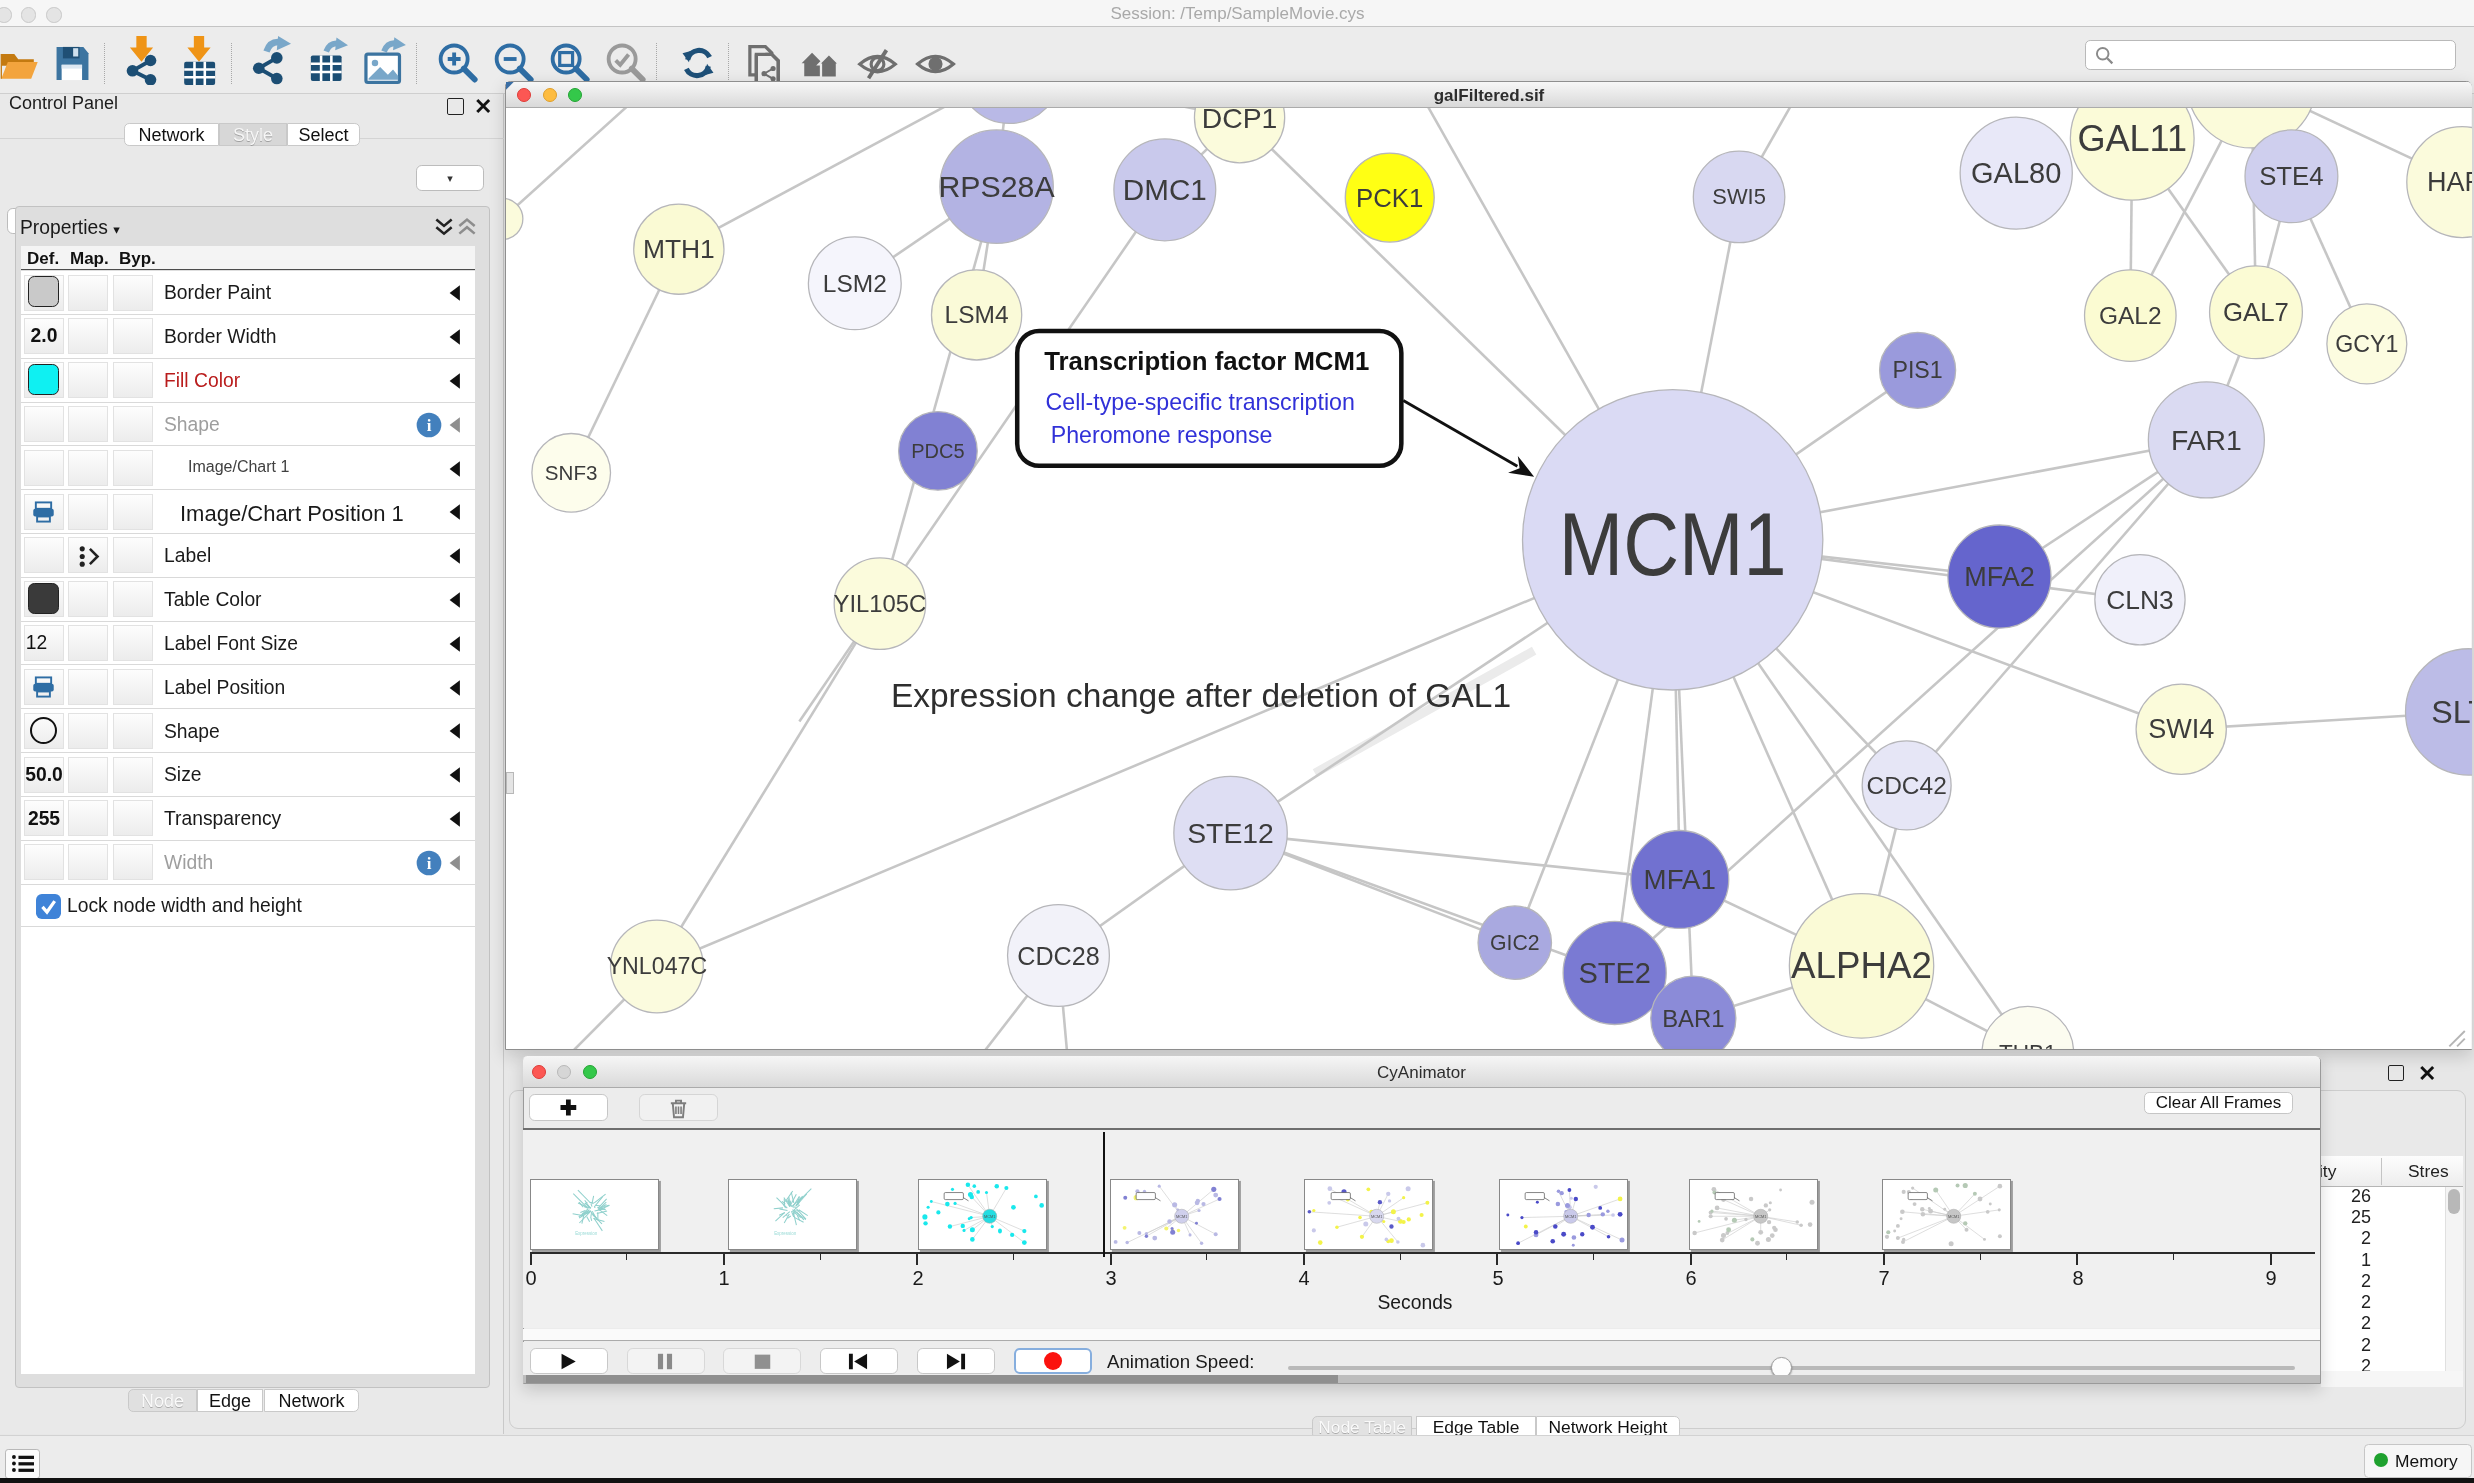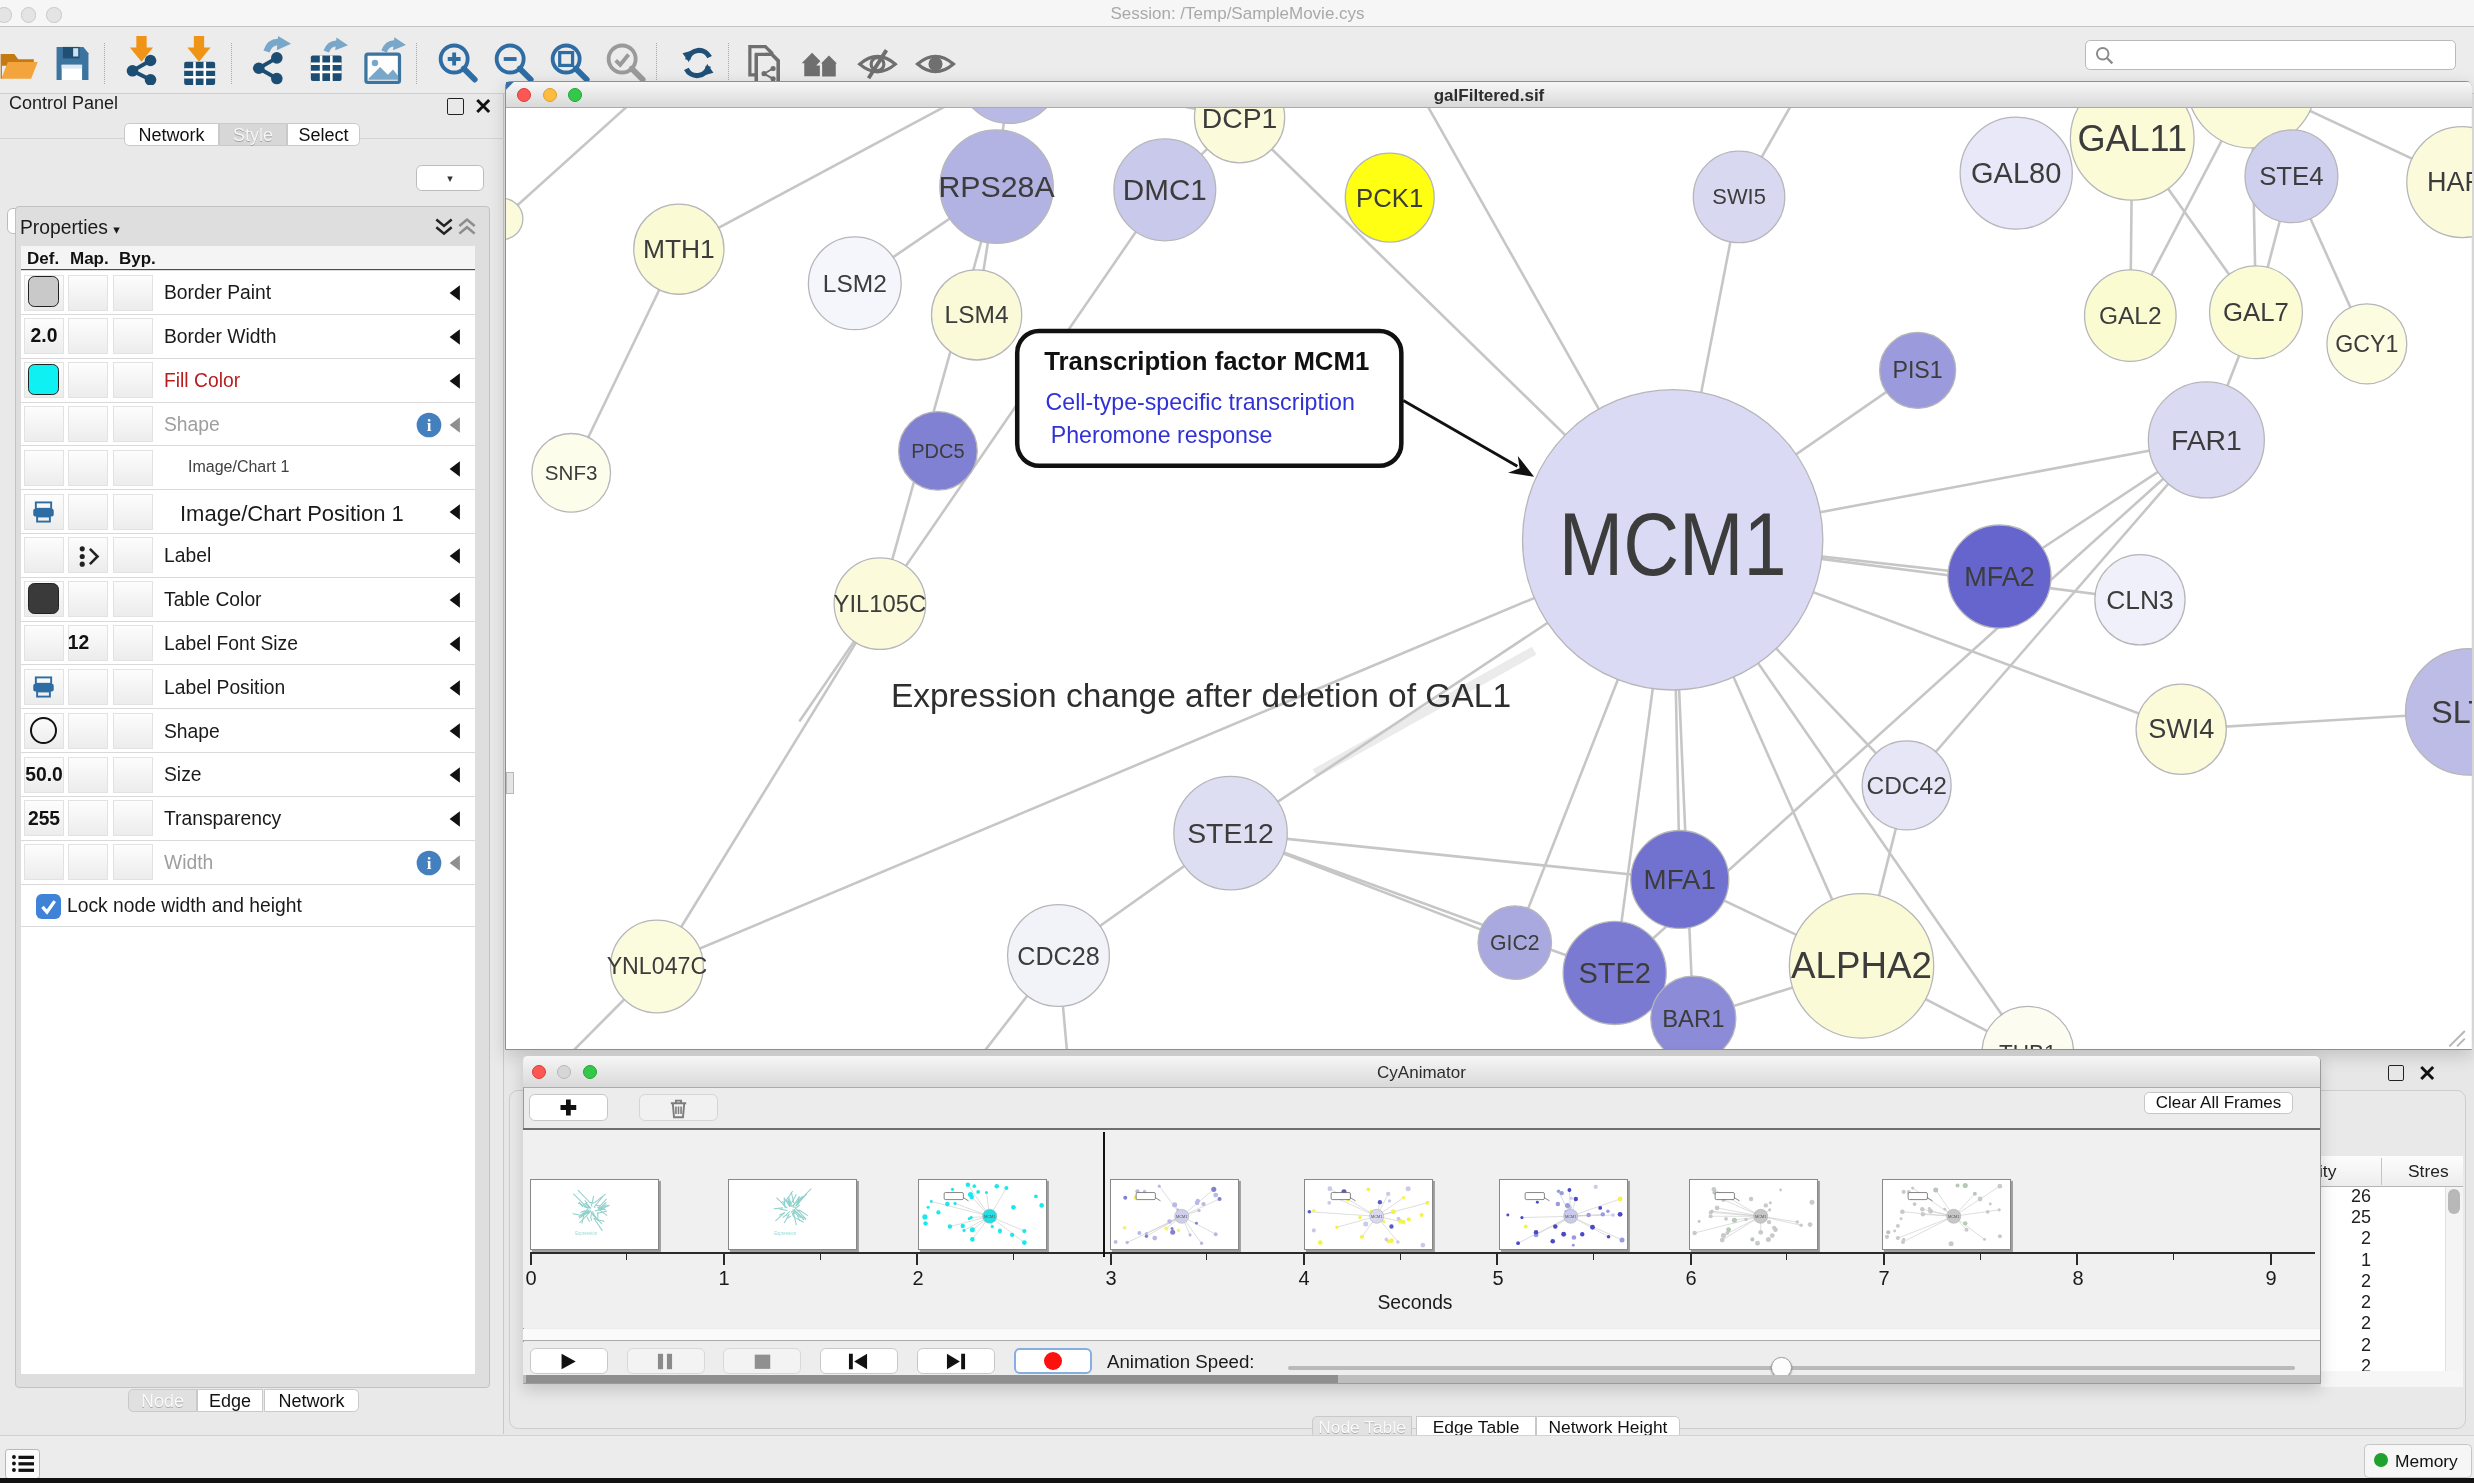--- a/index.html
+++ b/index.html
@@ -240,21 +240,21 @@
   </svg>
 <div class="abs" style="left:28px;top:583px;width:31px;height:31px;background:#3a3a3a;border:1.9px solid #222;border-radius:6.4px;"></div>
 <div class="abs" style="left:21px;top:664px;width:454px;height:1.3px;background:#d9d9d9;"></div>
 <div class="abs" style="left:24px;top:625px;width:40px;height:36px;background:linear-gradient(#fdfdfd,#ececec);border:0.6px solid #e2e2e2;"></div>
 <div class="abs" style="left:68px;top:625px;width:40px;height:36px;background:linear-gradient(#fdfdfd,#ececec);border:0.6px solid #e2e2e2;"></div>
 <div class="abs" style="left:113px;top:625px;width:40px;height:36px;background:linear-gradient(#fdfdfd,#ececec);border:0.6px solid #e2e2e2;"></div>
 <div class="abs" style="left:164px;top:633px;font-size:19.3px;color:#1a1a1a;">Label Font Size</div>
 <svg class="abs" style="left:447px;top:635px" width="15.5" height="18" viewBox="0 0 24 28">
     <path d="M20 2 L4 14 20 26z" fill="#111"></path>
   </svg>
-<div class="abs" style="left:24px;top:632px;width:25px;text-align:center;font-size:19.3px;font-weight:bold;color:#111;margin-left:42px;">12</div>
+<div class="abs" style="left:24px;top:632px;width:25px;text-align:center;font-size:19.3px;font-weight:normal;color:#111;">12</div>
 <div class="abs" style="left:21px;top:708px;width:454px;height:1.3px;background:#d9d9d9;"></div>
 <div class="abs" style="left:24px;top:669px;width:40px;height:36px;background:linear-gradient(#fdfdfd,#ececec);border:0.6px solid #e2e2e2;"></div>
 <div class="abs" style="left:68px;top:669px;width:40px;height:36px;background:linear-gradient(#fdfdfd,#ececec);border:0.6px solid #e2e2e2;"></div>
 <div class="abs" style="left:113px;top:669px;width:40px;height:36px;background:linear-gradient(#fdfdfd,#ececec);border:0.6px solid #e2e2e2;"></div>
 <div class="abs" style="left:164px;top:677px;font-size:19.3px;color:#1a1a1a;">Label Position</div>
 <svg class="abs" style="left:447px;top:679px" width="15.5" height="18" viewBox="0 0 24 28">
     <path d="M20 2 L4 14 20 26z" fill="#111"></path>
   </svg>
 <svg class="abs" style="left:32px;top:676px" width="23" height="22" viewBox="0 0 36 34">
     <rect x="6" y="2" width="24" height="10" fill="none" stroke="#2e6da4" stroke-width="3"></rect>

